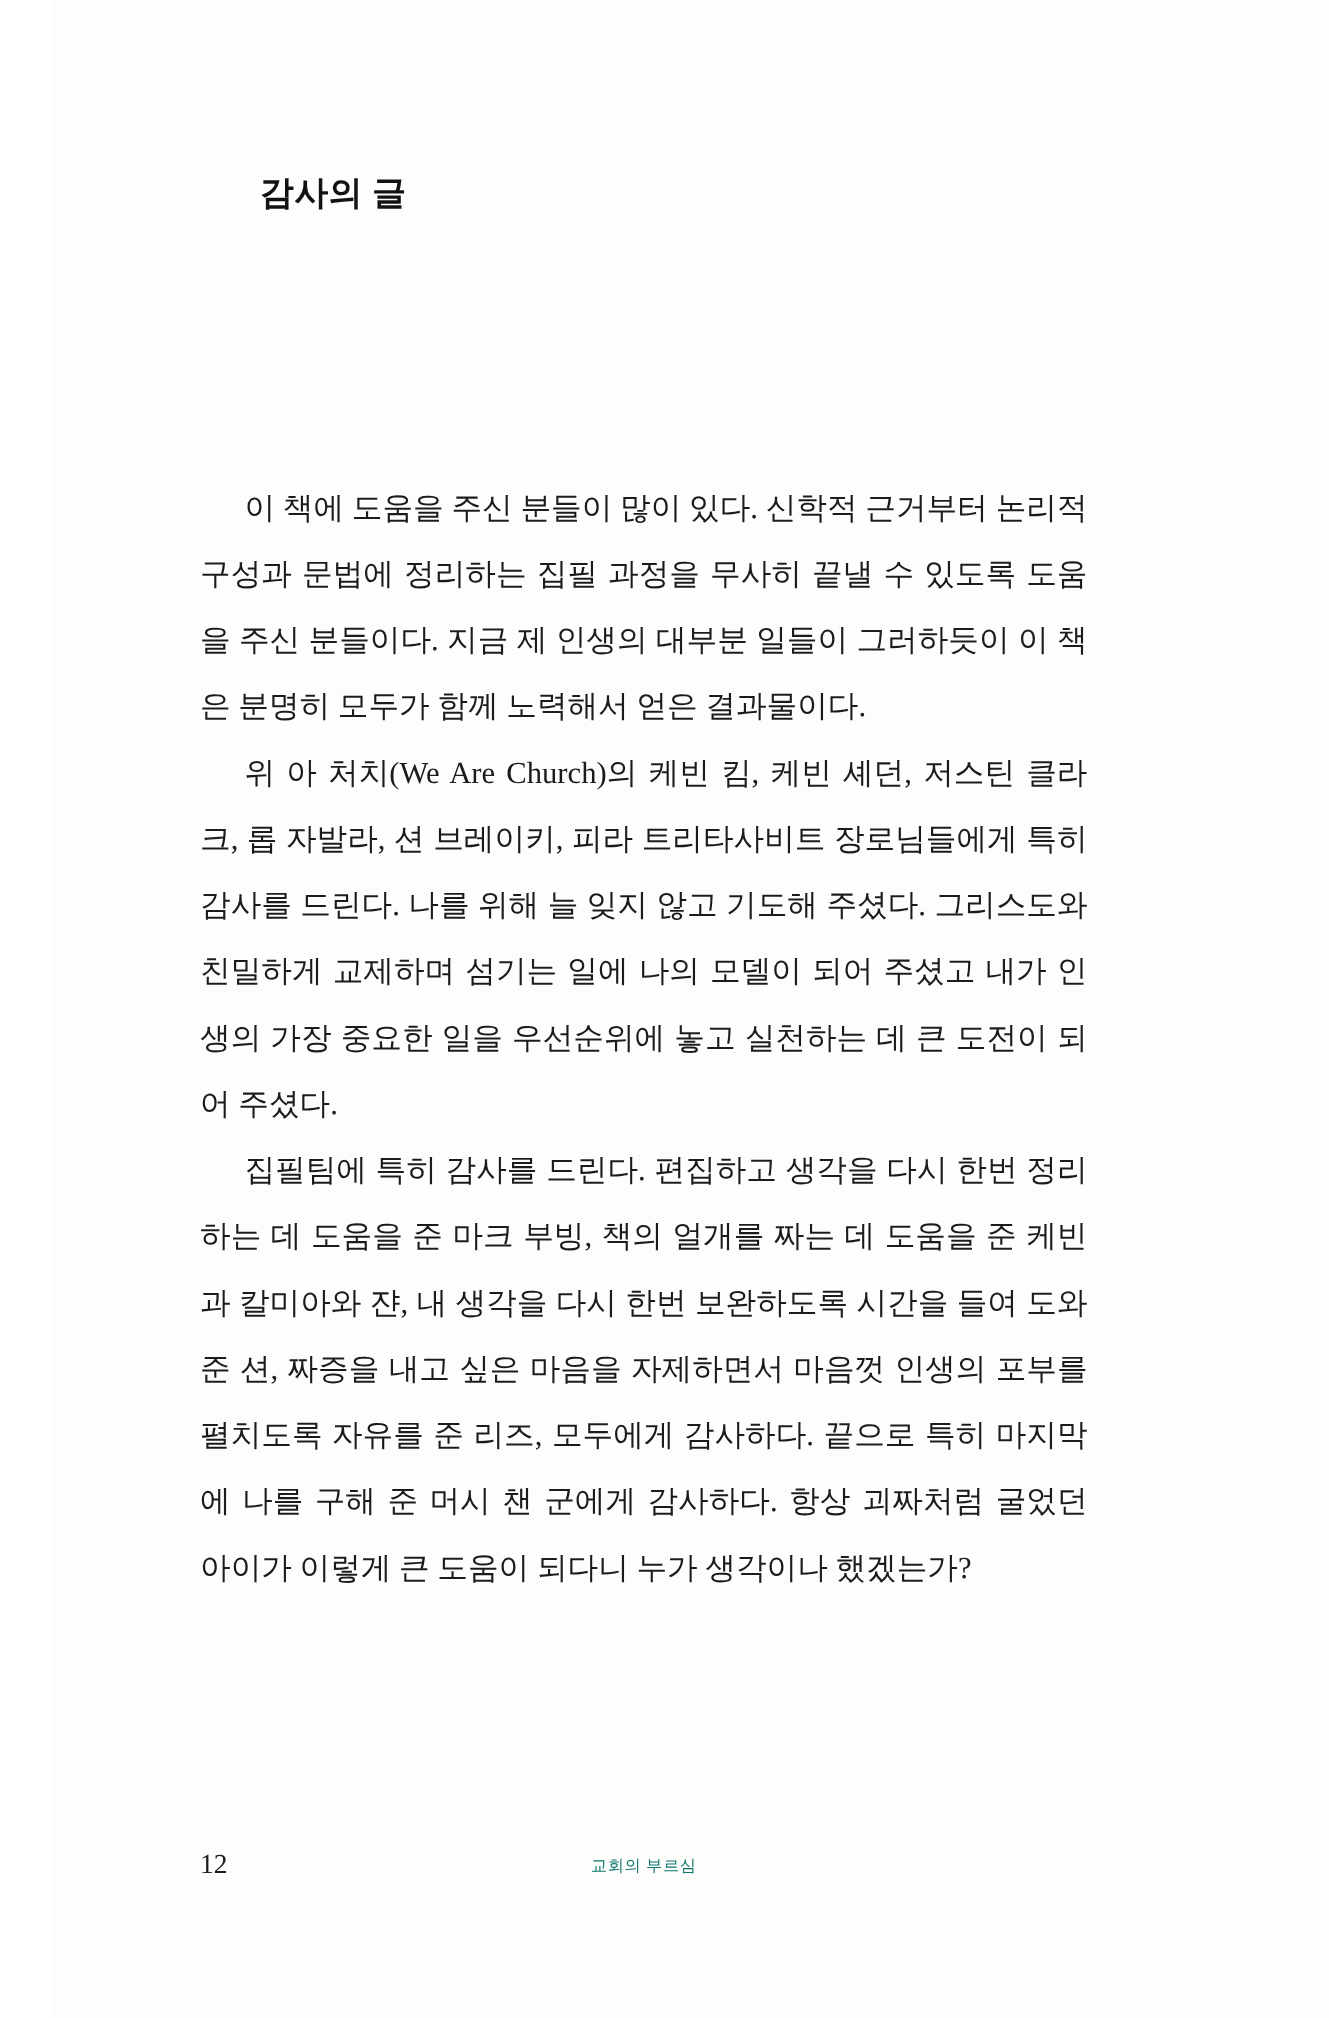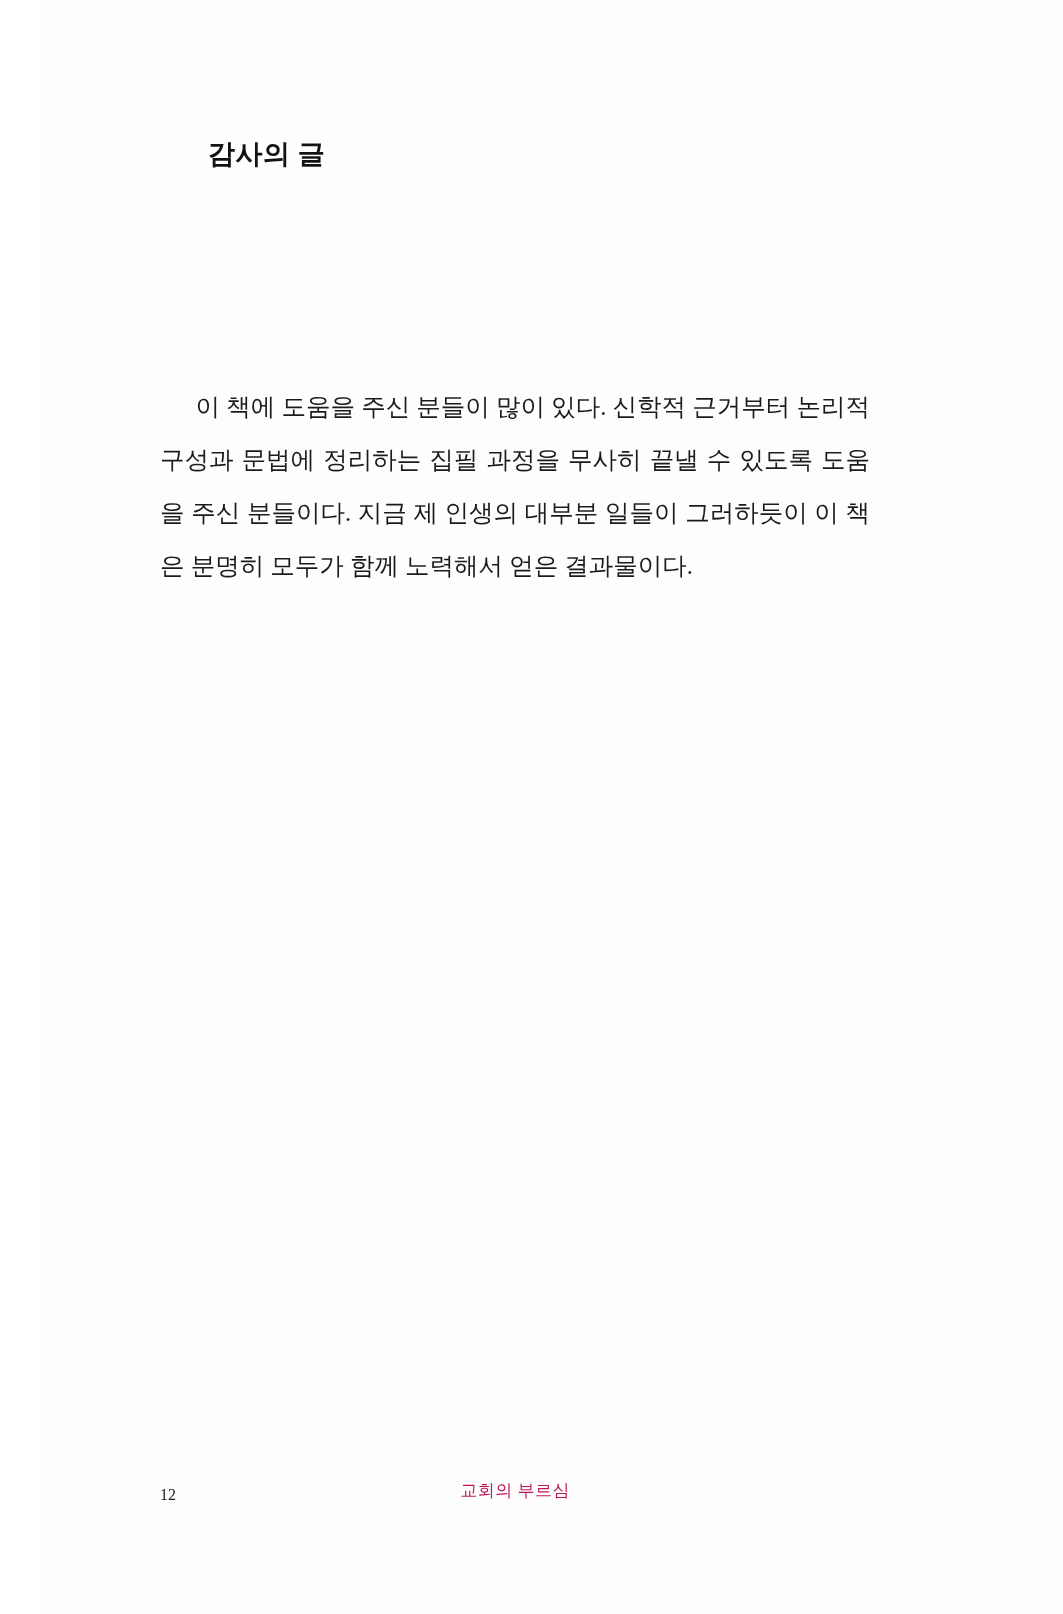--- a/index.html
+++ b/index.html
@@ -65,46 +65,48 @@
     bottom: 110px;
     left: 0;
     width: 710px;
     height: 30px;
   }
 
   .folio {
     position: absolute;
     left: 0;
     bottom: 0;
-    font-size: 16px;
+    font-size: 22px;
     color: #1b1b1b;
     font-family: "Liberation Serif", "DejaVu Serif", serif;
   }
 
   .running-head {
     position: absolute;
     left: 0;
     right: 0;
     bottom: 2px;
     text-align: center;
-    font-size: 17px;
-    color: #be185d;
+    font-size: 13px;
+    color: #0f766e;
     letter-spacing: 0.5px;
   }
 </style>
 </head>
 <body>
 
 <div class="page">
   <div class="page-inner">
 
     <h1 class="chapter-title">감사의 글</h1>
 
     <div class="body-text">
       <p>이 책에 도움을 주신 분들이 많이 있다. 신학적 근거부터 논리적 구성과 문법에 정리하는 집필 과정을 무사히 끝낼 수 있도록 도움을 주신 분들이다. 지금 제 인생의 대부분 일들이 그러하듯이 이 책은 분명히 모두가 함께 노력해서 얻은 결과물이다.</p>
+      <p>위 아 처치(We Are Church)의 케빈 킴, 케빈 셰던, 저스틴 클라크, 롭 자발라, 션 브레이키, 피라 트리타사비트 장로님들에게 특히 감사를 드린다. 나를 위해 늘 잊지 않고 기도해 주셨다. 그리스도와 친밀하게 교제하며 섬기는 일에 나의 모델이 되어 주셨고 내가 인생의 가장 중요한 일을 우선순위에 놓고 실천하는 데 큰 도전이 되어 주셨다.</p>
+      <p>집필팀에 특히 감사를 드린다. 편집하고 생각을 다시 한번 정리하는 데 도움을 준 마크 부빙, 책의 얼개를 짜는 데 도움을 준 케빈과 칼미아와 쟌, 내 생각을 다시 한번 보완하도록 시간을 들여 도와준 션, 짜증을 내고 싶은 마음을 자제하면서 마음껏 인생의 포부를 펼치도록 자유를 준 리즈, 모두에게 감사하다. 끝으로 특히 마지막에 나를 구해 준 머시 챈 군에게 감사하다. 항상 괴짜처럼 굴었던 아이가 이렇게 큰 도움이 되다니 누가 생각이나 했겠는가?</p>
     </div>
 
     <div class="footer">
       <span class="folio">12</span>
       <span class="running-head">교회의 부르심</span>
     </div>
 
   </div>
 </div>
 

